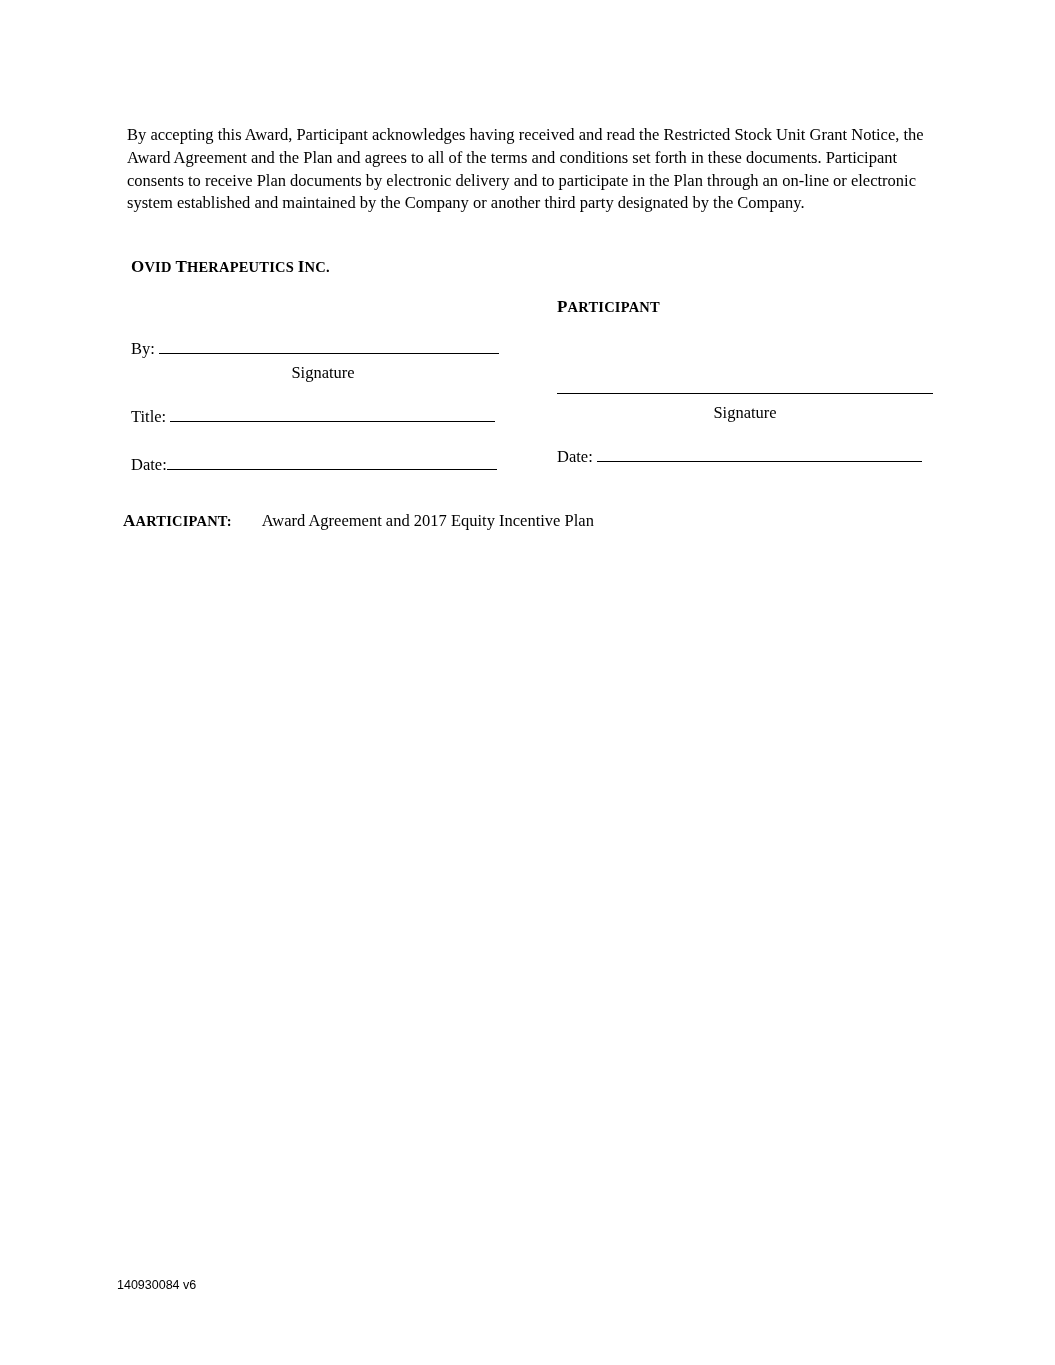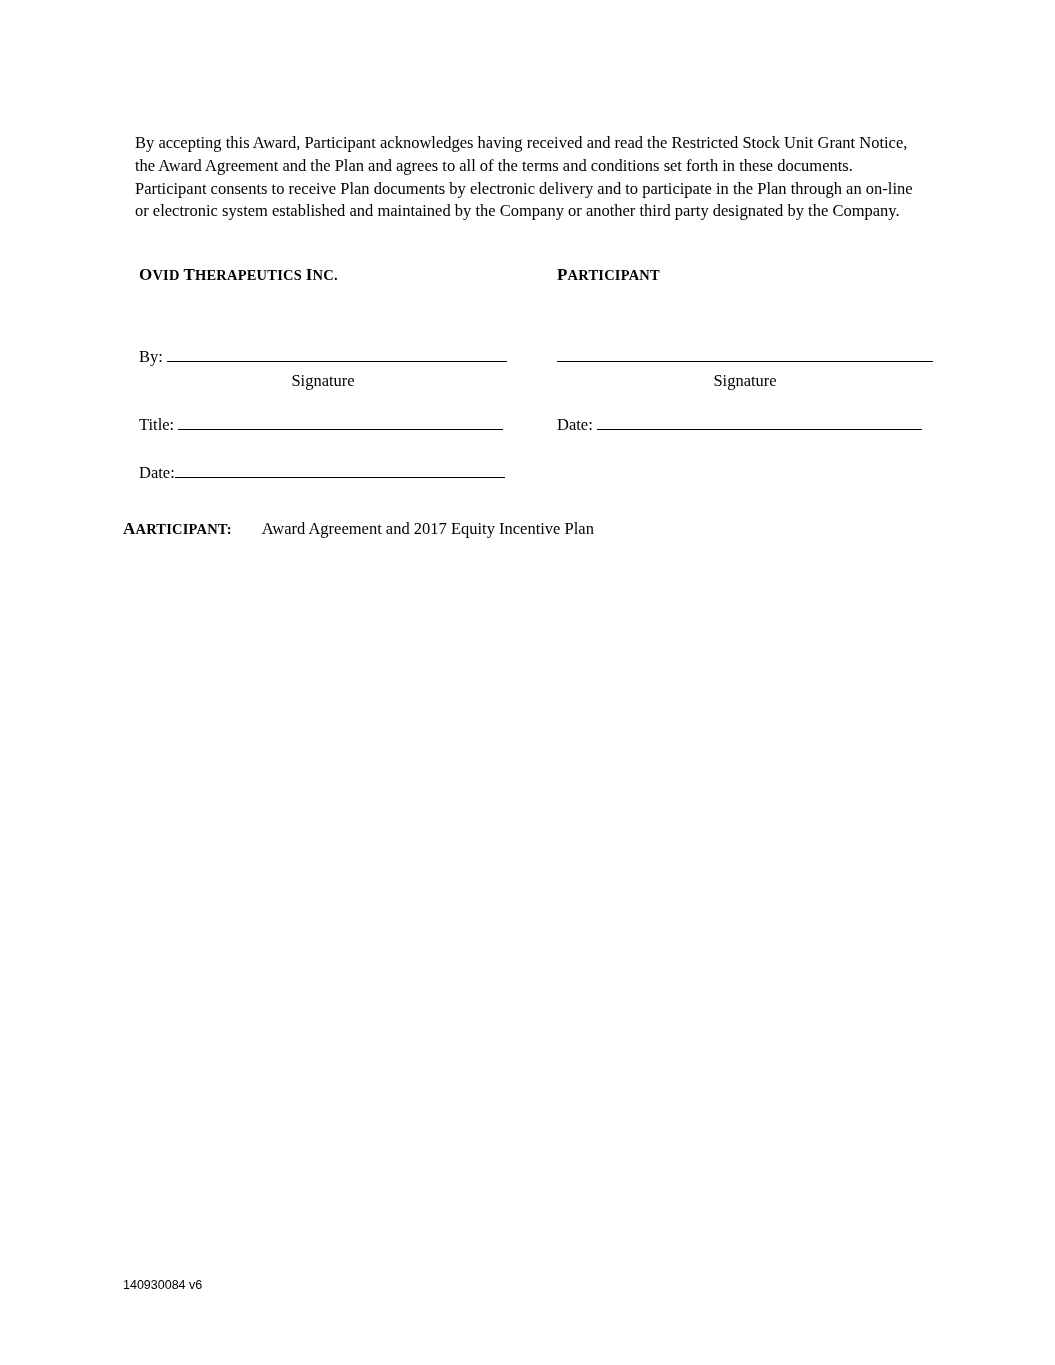--- a/index.html
+++ b/index.html
@@ -24,40 +24,41 @@
   .content {
     position: absolute;
     left: 123px;
     top: 120px;
     width: 810px;
   }
   .para {
     font-size: 16.5px;
     line-height: 1.38;
     text-align: left;
-    margin: 12px;
+    margin: 4px;
   }
   .sig-block {
     margin-top: 42px;
     position: relative;
     width: 810px;
   }
   .row {
     position: relative;
     width: 810px;
   }
   .col-left {
     position: absolute;
-    left: 16px;
+    left: 8px;
     width: 400px;
   }
   .col-right {
     position: absolute;
     left: 434px;
     width: 376px;
+    margin-top: 40px;
   }
   .smallcaps {
     font-size: 14.5px;
     font-weight: bold;
     letter-spacing: 0.2px;
   }
   .smallcaps .big {
     font-size: 17px;
   }
   .line-row {
@@ -85,21 +86,21 @@
   }
   .attach .label .big {
     font-size: 17px;
   }
   .attach .value {
     display: inline-block;
     margin-left: 26px;
   }
   .footer {
     position: absolute;
-    left: 123px;
+    left: 117px;
     top: 1278px;
     font-size: 12.5px;
     font-family: "Liberation Sans", sans-serif;
     color: #000;
   }
 </style>
 </head>
 <body>
 
 <div class="page">

